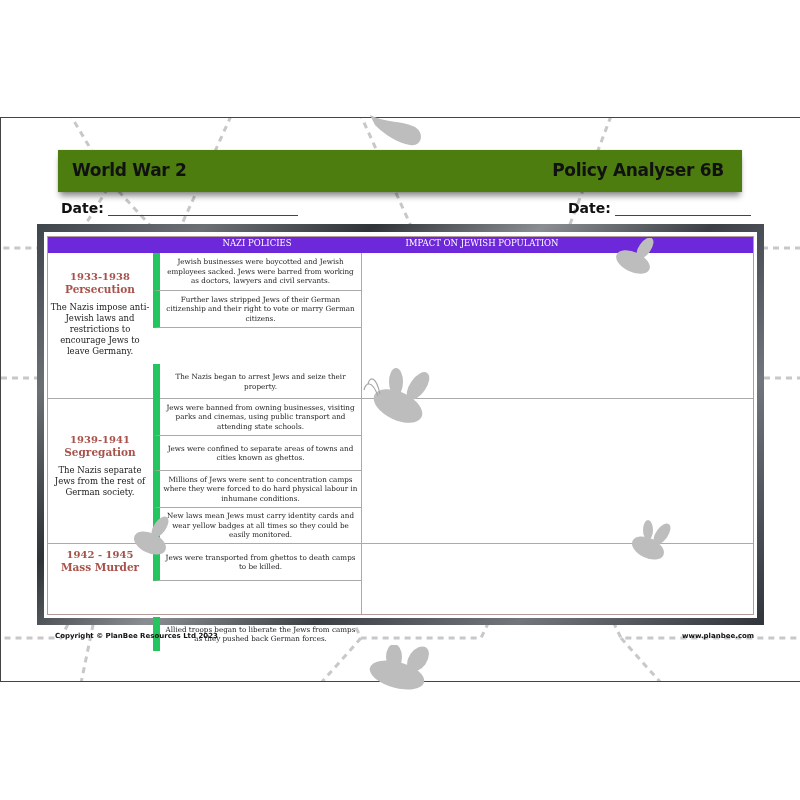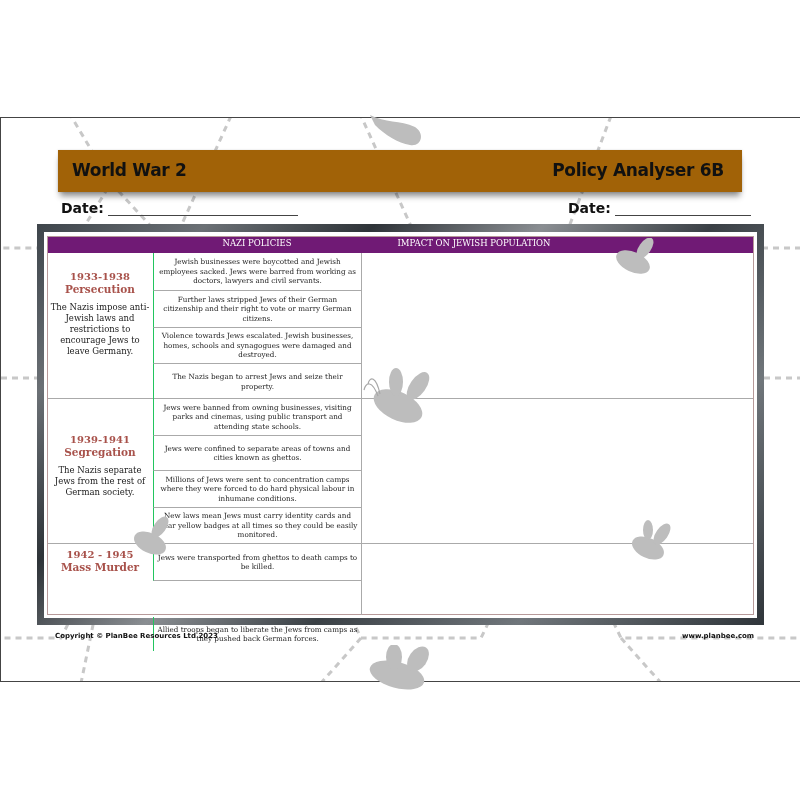--- a/index.html
+++ b/index.html
@@ -1,33 +1,33 @@
 <!DOCTYPE html>
 <html><head>
 <meta charset="utf-8">
 <style>
   html, body { margin:0; padding:0; }
   body { width:800px; height:800px; background:#ffffff; position:relative; overflow:hidden; font-family:"DejaVu Serif", serif; }
   .page { position:absolute; left:0; top:117px; width:800px; height:565px; border-top:1.5px solid #444; border-bottom:1.5px solid #444; border-left:1.5px solid #444; box-sizing:border-box; background:#fff; overflow:hidden; }
   .hex-bg { position:absolute; left:0; top:0; width:800px; height:565px; pointer-events:none; }
-  .title-bar { position:absolute; left:58px; top:150px; width:684px; height:42px; background:#a16207; box-shadow:0 6px 6px -2px rgba(0,0,0,0.45), 0 0 2px rgba(0,0,0,0.15); }
+  .title-bar { position:absolute; left:58px; top:150px; width:684px; height:42px; background:#4d7c0f; box-shadow:0 6px 6px -2px rgba(0,0,0,0.45), 0 0 2px rgba(0,0,0,0.15); }
   .title-left { position:absolute; left:14px; top:10px; font-family:"DejaVu Sans", sans-serif; font-weight:bold; font-size:17px; color:#111; letter-spacing:-0.3px; }
   .title-right { position:absolute; right:18px; top:10px; font-family:"DejaVu Sans", sans-serif; font-weight:bold; font-size:17px; color:#111; letter-spacing:-0.3px; }
   .field { position:absolute; top:200px; font-family:"DejaVu Sans", sans-serif; font-weight:bold; font-size:14px; color:#111; }
   .field .line { display:inline-block; border-bottom:1.5px solid #444; vertical-align:bottom; margin-left:4px; height:14px; }
   .frame { position:absolute; left:37px; top:224px; width:727px; height:401px; background:linear-gradient(135deg,#3e454b 0%,#6b7075 15%,#2e3338 30%,#8a8e92 45%,#3a4045 60%,#70767b 78%,#2f353a 100%); }
   .inner { position:absolute; left:44px; top:232px; width:713px; height:386px; background:#fff; }
   .tbl { position:absolute; left:47px; top:236px; width:707px; height:379px; background:#fff; border:1px solid #b79a9a; box-sizing:border-box; }
-  .thead { position:absolute; left:0; top:0; width:705px; height:16px; background:#701a75; }
+  .thead { position:absolute; left:0; top:0; width:705px; height:16px; background:#6d28d9; }
   .th { position:absolute; top:1px; font-size:8.5px; color:#fff; text-align:center; }
   .sec-label { position:absolute; left:0; width:104px; text-align:center; }
   .sec-years { color:#a8524b; font-weight:bold; font-size:10px; line-height:13px; }
   .sec-name { color:#a8524b; font-weight:bold; font-size:10.5px; line-height:13px; }
   .sec-desc { color:#222; font-size:8.5px; line-height:11px; margin-top:6px; }
-  .cell { position:absolute; left:105px; width:208px; border-bottom:1px solid #aaa; border-left:1px solid #22c55e; box-sizing:border-box; display:flex; align-items:center; justify-content:center; text-align:center; font-size:7.2px; line-height:9.4px; color:#222; padding:0 3px; }
+  .cell { position:absolute; left:105px; width:208px; border-bottom:1px solid #aaa; border-left:7px solid #22c55e; box-sizing:border-box; display:flex; align-items:center; justify-content:center; text-align:center; font-size:7.2px; line-height:9.4px; color:#222; padding:0 3px; }
   .vline { position:absolute; left:313px; top:16px; width:1px; height:362px; background:#aaa; }
   .hline { position:absolute; left:0; width:705px; height:1px; background:#aaa; }
   .footer-left { position:absolute; left:55px; top:632px; font-family:"DejaVu Sans", sans-serif; font-weight:bold; font-size:7px; color:#111; }
   .footer-right { position:absolute; left:682px; top:632px; font-family:"DejaVu Sans", sans-serif; font-weight:bold; font-size:7px; color:#111; }
   .bee { position:absolute; pointer-events:none; }
 </style>
 </head>
 <body>
 
 <div class="page">
@@ -63,35 +63,34 @@
 <div class="field" style="left:568px;">
   <span>Date:</span><span class="line" style="width:136px;"></span>
 </div>
 
 <div class="frame"></div>
 <div class="inner"></div>
 
 <div class="tbl">
   <div class="thead">
     <span class="th" style="left:105px;width:208px;">NAZI POLICIES</span>
-    <span class="th" style="left:306px;width:240px;">IMPACT ON JEWISH POPULATION</span>
+    <span class="th" style="left:314px;width:240px;">IMPACT ON JEWISH POPULATION</span>
   </div>
 
   <div class="vline"></div>
   <div class="hline" style="top:161px;"></div>
   <div class="hline" style="top:306px;"></div>
 
   <div class="sec-label" style="top:33px;">
     <div class="sec-years">1933-1938</div>
     <div class="sec-name">Persecution</div>
     <div class="sec-desc">The Nazis impose anti-Jewish laws and restrictions to encourage Jews to leave Germany.</div>
   </div>
   <div class="cell" style="top:16px;height:38px;">Jewish businesses were boycotted and Jewish employees sacked. Jews were barred from working as doctors, lawyers and civil servants.</div>
   <div class="cell" style="top:54px;height:37px;">Further laws stripped Jews of their German citizenship and their right to vote or marry German citizens.</div>
-  <div class="cell" style="top:91px;height:36px;">Violence towards Jews escalated. Jewish businesses, homes, schools and synagogues were damaged and destroyed.</div>
   <div class="cell" style="top:127px;height:35px;border-bottom:none;">The Nazis began to arrest Jews and seize their property.</div>
   <div style="position:absolute;left:314px;top:16px;width:391px;height:145px;"></div>
 
   <div class="sec-label" style="top:196px;">
     <div class="sec-years">1939-1941</div>
     <div class="sec-name">Segregation</div>
     <div class="sec-desc">The Nazis separate Jews from the rest of German society.</div>
   </div>
   <div class="cell" style="top:162px;height:37px;">Jews were banned from owning businesses, visiting parks and cinemas, using public transport and attending state schools.</div>
   <div class="cell" style="top:199px;height:35px;">Jews were confined to separate areas of towns and cities known as ghettos.</div>

